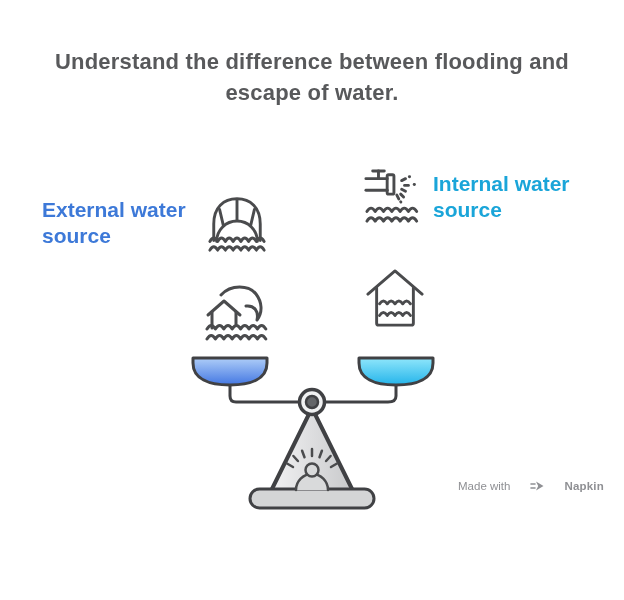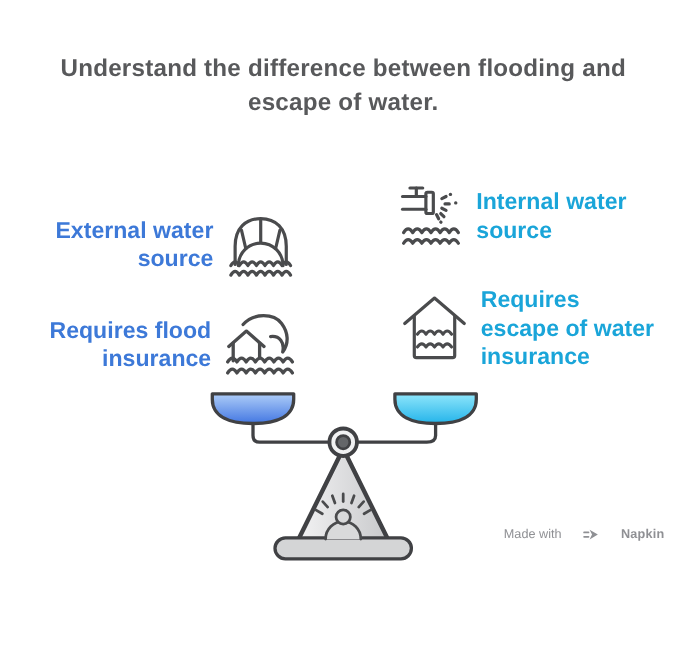--- a/index.html
+++ b/index.html
@@ -12,21 +12,21 @@
   .title{
     position:absolute;top:46px;left:17px;width:590px;
     text-align:center;font-size:22px;line-height:31px;font-weight:bold;
     color:var(--title);letter-spacing:.2px;
   }
   .item{position:absolute;display:flex;align-items:center;}
   .item .label{font-size:21px;line-height:26px;font-weight:bold;}
   .blue{color:var(--blue);}
   .cyan{color:var(--cyan);}
   .item-l{justify-content:flex-end;gap:12px;}
-  .item-l .label{text-align:right;}
+  .item-l .label{}
   .item-r{justify-content:flex-start;gap:13px;}
   .item-r .label{text-align:left;}
   #item1{left:38px;top:190px;width:230px;height:66px;}
   #item1 .label{width:152px;}
   #item2{left:364px;top:166px;width:236px;height:62px;}
   #item2 .label{width:160px;}
   #item3{left:38px;top:281px;width:230px;height:66px;}
   #item3 .label{width:152px;}
   #item4{left:366px;top:260px;width:238px;height:78px;}
   #item4 .label{width:166px;}
@@ -78,39 +78,37 @@
         <path d="M38,28 L41,31"></path>
       <path d="M34,29 L36,33"></path>
         <path d="M38,36 L38.2,36.2"></path>
       <path d="M3,46 q4.3,-7 8.6,0 q4.3,-7 8.6,0 q4.3,-7 8.6,0 q4.3,-7 8.6,0 q4.3,-7 8.6,0 q4.3,-7 8.6,0"></path>
       <path d="M3,56 q4.3,-7 8.6,0 q4.3,-7 8.6,0 q4.3,-7 8.6,0 q4.3,-7 8.6,0 q4.3,-7 8.6,0 q4.3,-7 8.6,0"></path>
     </svg>
     <div class="label cyan">Internal water source</div>
   </div>
 
   <div class="item item-l" id="item3">
-    <div class="label blue">Requires flood insurance</div>
     <svg class="icon" width="64" height="64" viewBox="0 0 64 64" fill="none" stroke-width="3" stroke-linecap="round" stroke-linejoin="round">
       <path d="M17,13 C27,2 45,3 52,12 C58,20 59,30 53,38 C55,29 50,23 42,24"></path>
       <path d="M4,33 L20,19 L36,33"></path>
       <path d="M8,30 V46"></path>
         <path d="M32,30 V42"></path>
       <path d="M3,47 q4.2,-7 8.4,0 q4.2,-7 8.4,0 q4.2,-7 8.4,0 q4.2,-7 8.4,0 q4.2,-7 8.4,0 q4.2,-7 8.4,0 q4.2,-7 8.4,0"></path>
       <path d="M3,57 q4.2,-7 8.4,0 q4.2,-7 8.4,0 q4.2,-7 8.4,0 q4.2,-7 8.4,0 q4.2,-7 8.4,0 q4.2,-7 8.4,0 q4.2,-7 8.4,0"></path>
     </svg>
   </div>
 
   <div class="item item-r" id="item4">
     <svg class="icon" width="58" height="68" viewBox="0 0 60 70" fill="none" stroke-width="3" stroke-linecap="round" stroke-linejoin="round">
       <path d="M2,30 L30,6 L58,30"></path>
       <path d="M11,23 V60 Q11,62 13,62 H47 Q49,62 49,60 V23"></path>
       <path d="M14,40 q4,-6 8,0 q4,-6 8,0 q4,-6 8,0 q4,-6 8,0"></path>
       <path d="M14,52 q4,-6 8,0 q4,-6 8,0 q4,-6 8,0 q4,-6 8,0"></path>
     </svg>
-    <div class="label cyan">Requires escape of water insurance</div>
   </div>
 
   <svg class="scale-svg" width="245" height="160" viewBox="0 0 245 160">
     <defs>
       <linearGradient id="gl" x1="0" y1="0" x2="0" y2="1">
         <stop offset="0" stop-color="#aecdf8"></stop>
         <stop offset="1" stop-color="#4377e2"></stop>
       </linearGradient>
       <linearGradient id="gr" x1="0" y1="0" x2="0" y2="1">
         <stop offset="0" stop-color="#8fe6fb"></stop>

